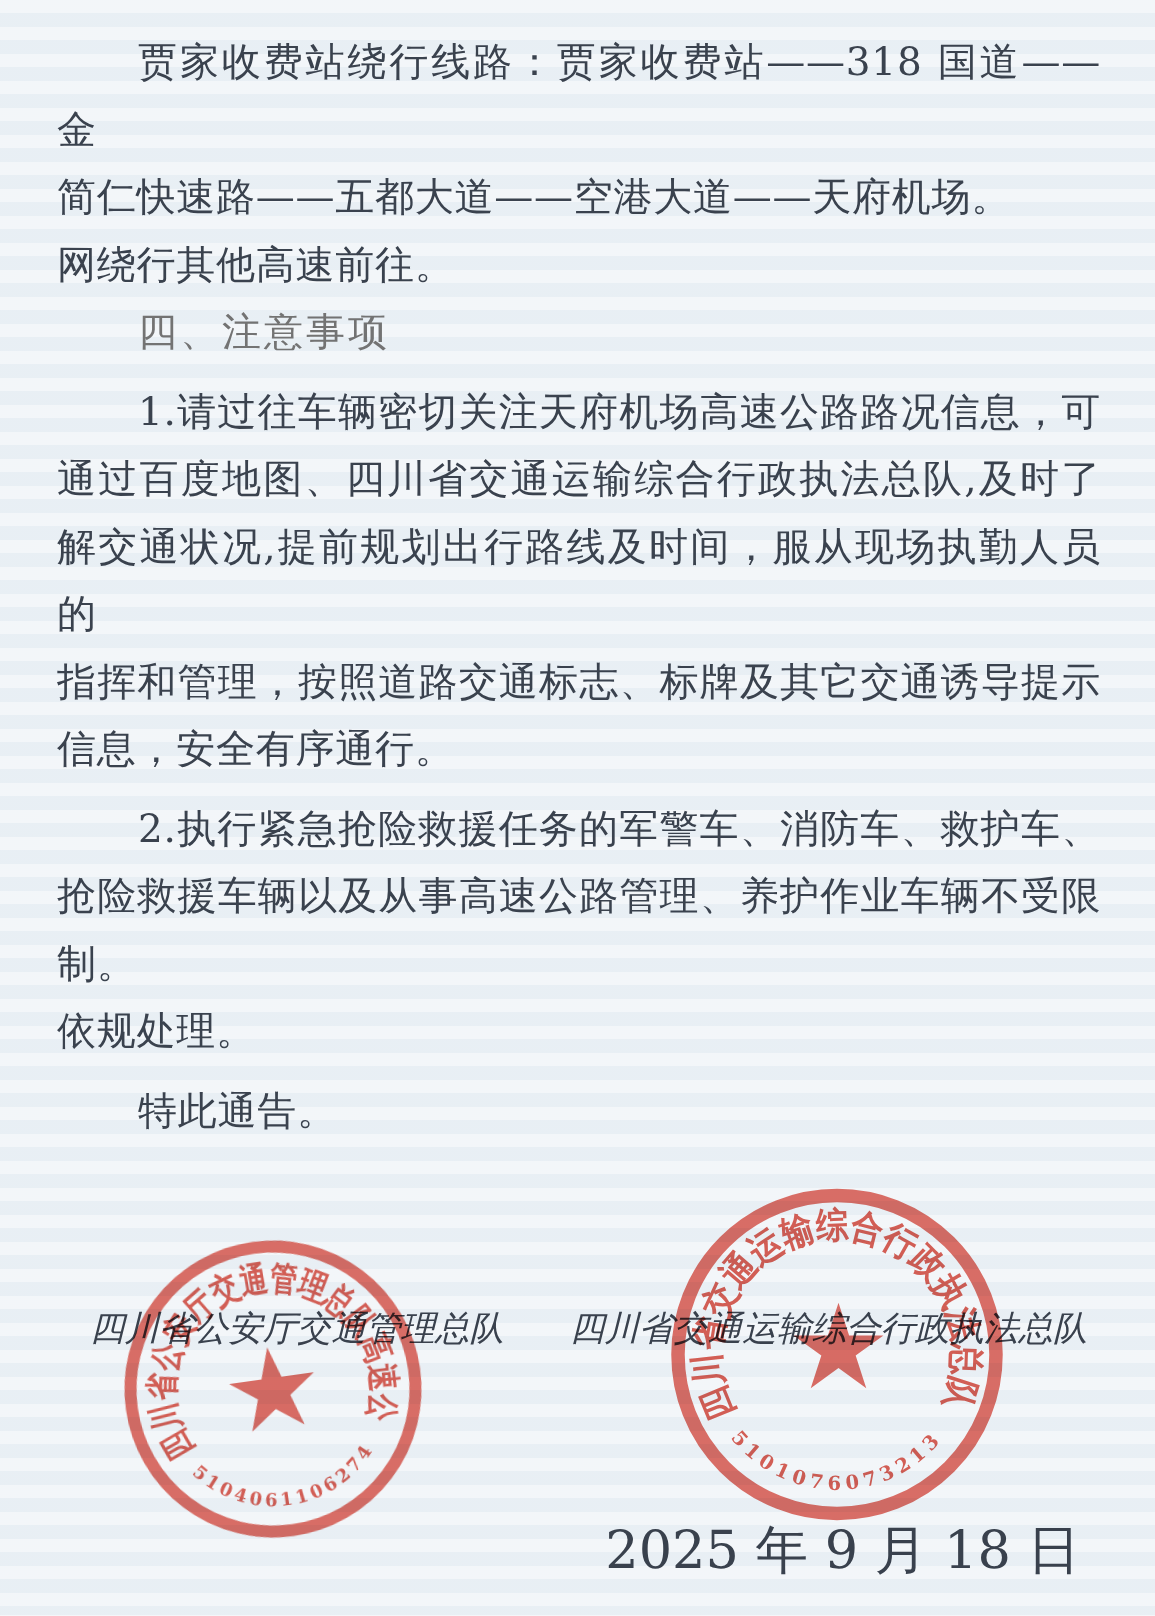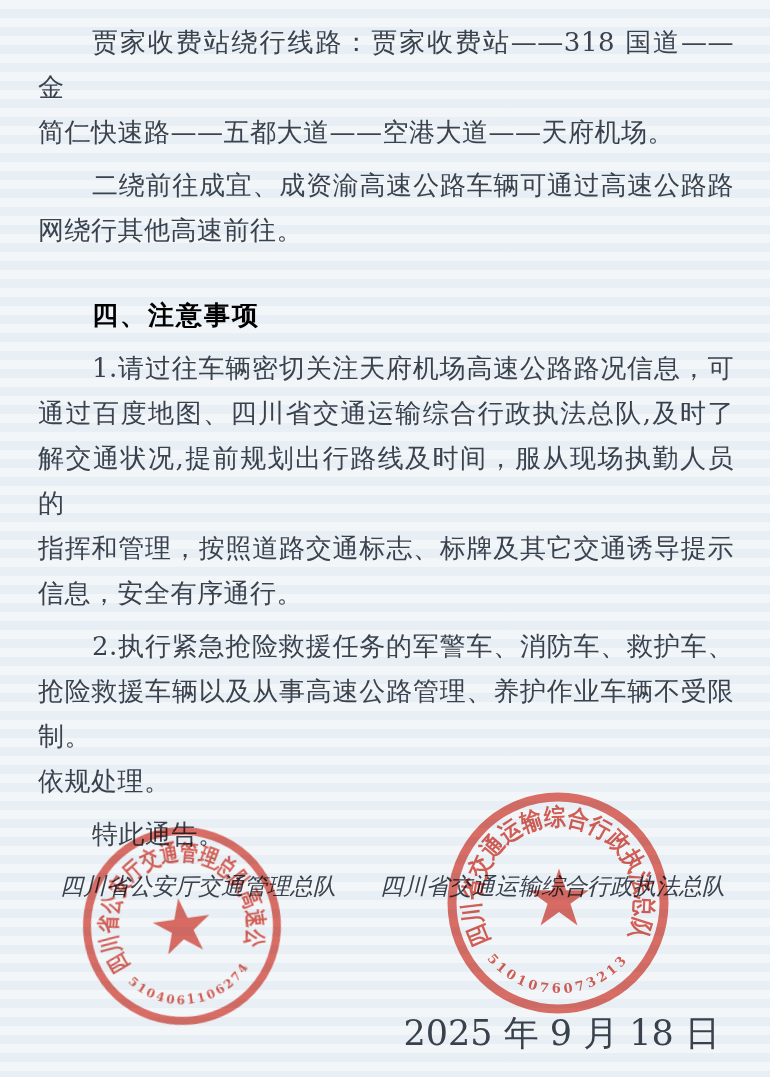--- a/index.html
+++ b/index.html
@@ -26,24 +26,23 @@
     font-size:26px;
     line-height:45px;
     letter-spacing:.5px;
   }
   .line{white-space:nowrap;overflow:hidden;}
   .line.fill{white-space:normal;text-align:justify;text-align-last:justify;}
   .line.indent{text-indent:54px;}
   .line.pstart{margin-top:8px;}
   .line.head{
     font-family:"DejaVu Sans", sans-serif;
-    font-weight:700;
-    color:#000000;
+    font-weight:400;
+    color:#737373;
     letter-spacing:2px;
-    margin-top:40px;
   }
   .sig{
     position:absolute;
     font-size:23px;
     line-height:45px;
     text-align:right;
     color:#39414d;
     white-space:nowrap;
     font-style:italic;
   }
@@ -67,21 +66,20 @@
   .seal text{font-family:"DejaVu Serif", serif;}
 </style>
 </head>
 <body>
 
 <div class="page">
 
   <div class="body-text">
     <div class="line indent fill">贾家收费站绕行线路：贾家收费站——318 国道——金</div>
     <div class="line">简仁快速路——五都大道——空港大道——天府机场。</div>
-    <div class="line indent fill pstart">二绕前往成宜、成资渝高速公路车辆可通过高速公路路</div>
     <div class="line">网绕行其他高速前往。</div>
     <div class="line indent head">四、注意事项</div>
     <div class="line indent fill pstart">1.请过往车辆密切关注天府机场高速公路路况信息，可</div>
     <div class="line fill">通过百度地图、四川省交通运输综合行政执法总队,及时了</div>
     <div class="line fill">解交通状况,提前规划出行路线及时间，服从现场执勤人员的</div>
     <div class="line fill">指挥和管理，按照道路交通标志、标牌及其它交通诱导提示</div>
     <div class="line">信息，安全有序通行。</div>
     <div class="line indent fill pstart">2.执行紧急抢险救援任务的军警车、消防车、救护车、</div>
     <div class="line fill">抢险救援车辆以及从事高速公路管理、养护作业车辆不受限</div>
     <div class="line">制。</div>

